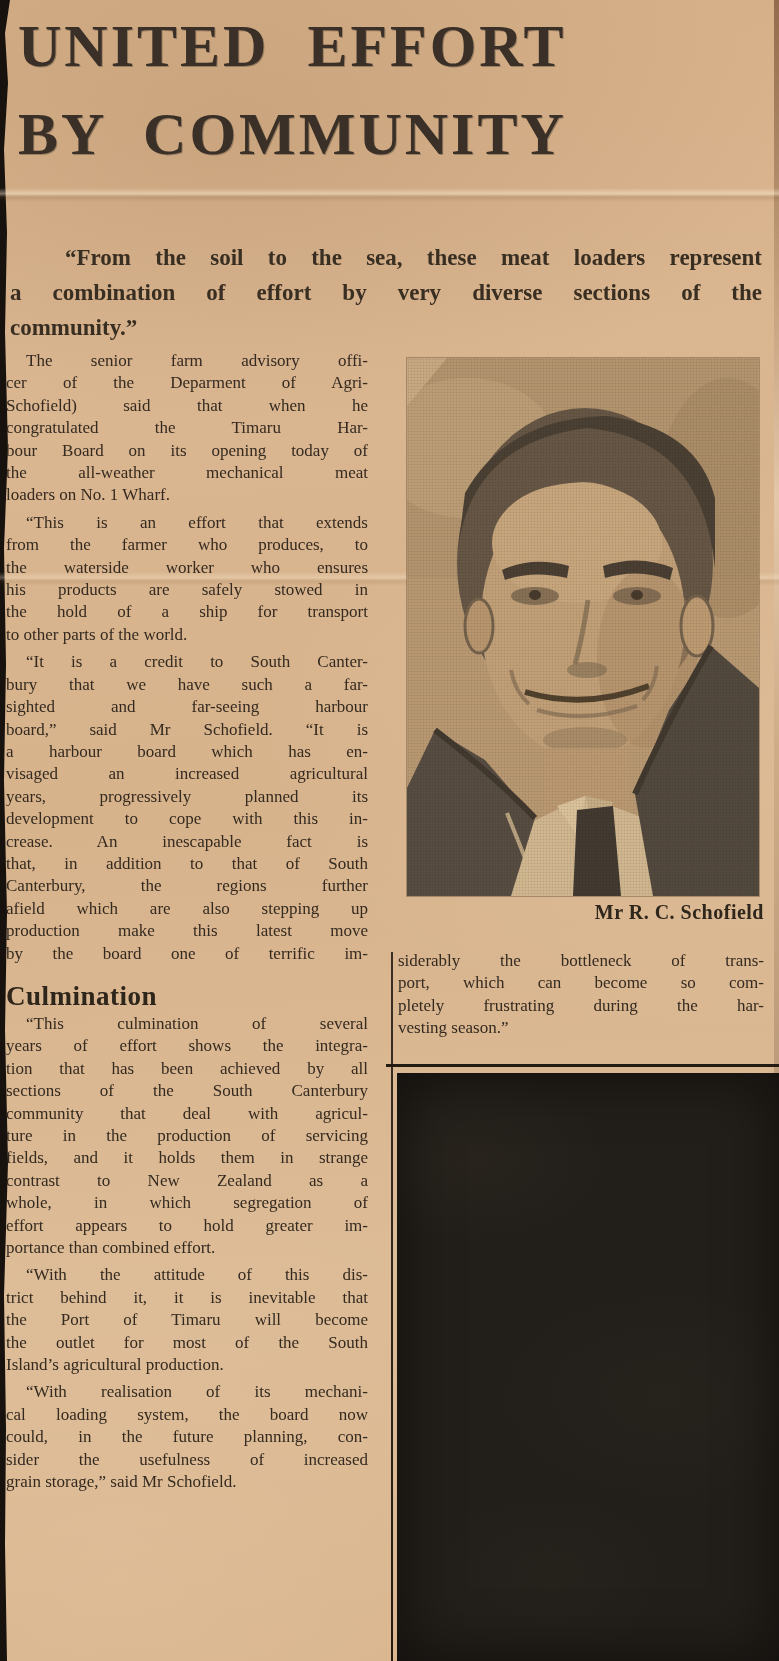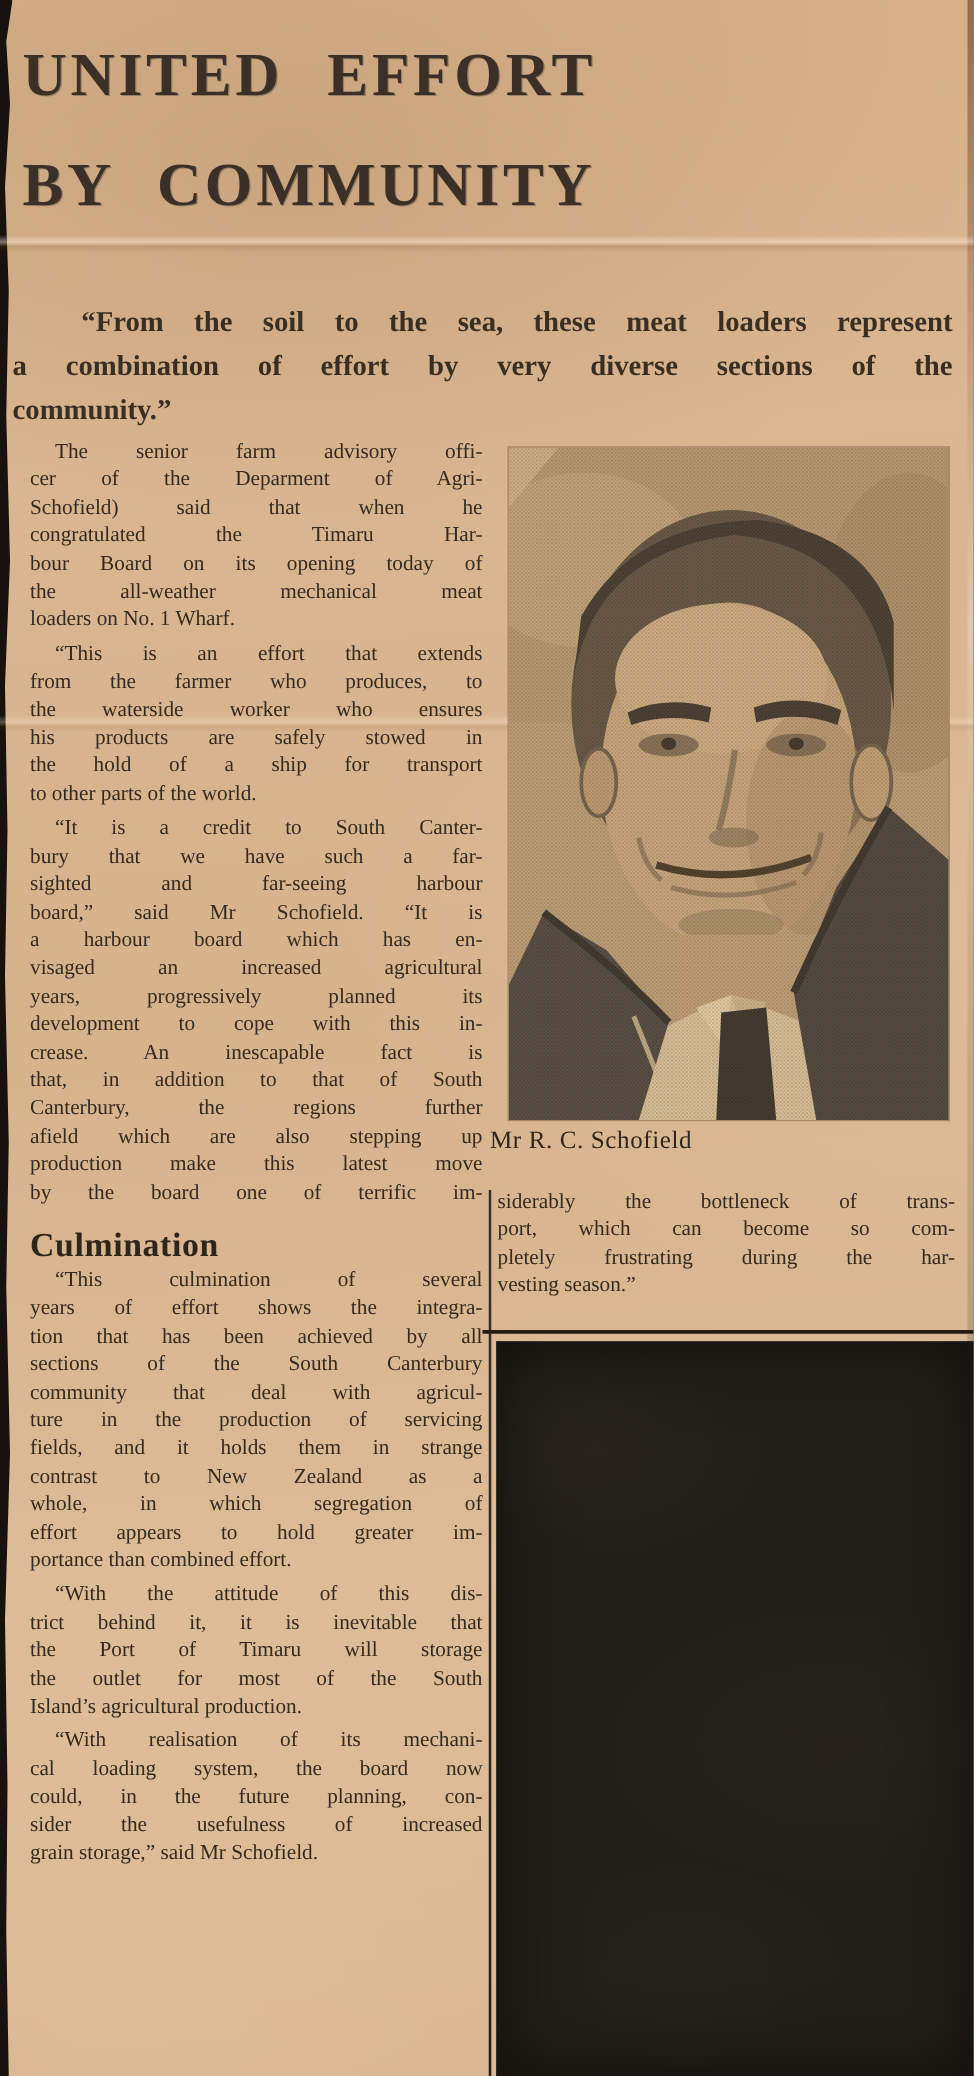--- a/index.html
+++ b/index.html
@@ -23,41 +23,41 @@
   }
   .right-edge-shade{
     position:absolute;right:0;top:0;width:5px;height:1661px;
     background:linear-gradient(to bottom, rgba(90,52,26,0.55) 0%, rgba(90,52,26,0.15) 18%, rgba(255,250,240,0.25) 30%, rgba(90,52,26,0.10) 45%, rgba(40,30,20,0.35) 100%);
   }
   .crease{position:absolute;left:0;width:779px;height:14px;pointer-events:none;}
   .crease-1{top:188px;background:linear-gradient(to bottom,transparent,rgba(255,240,215,0.45) 40%,rgba(110,75,40,0.18) 65%,transparent);}
   .crease-2{top:572px;background:linear-gradient(to bottom,transparent,rgba(255,240,215,0.30) 40%,rgba(110,75,40,0.12) 65%,transparent);}
 
   .headline{
-    position:absolute;left:18px;top:16px;margin:0;width:745px;
+    position:absolute;left:18px;top:2px;margin:0;width:745px;
     font-weight:bold;color:#3a3027;
-    font-size:49px;line-height:88px;letter-spacing:3px;word-spacing:20px;
+    font-size:60px;line-height:88px;letter-spacing:3px;word-spacing:20px;
     text-shadow:1px 1px 0 rgba(58,48,39,0.35);
   }
   .headline .hl{display:block;white-space:nowrap;}
 
   .lead{
     position:absolute;left:10px;top:208px;width:752px;
     font-size:23px;font-weight:bold;line-height:35px;color:#392e22;margin-top:32px;
   }
   .lead .ln{text-align:justify;text-align-last:justify;}
   .lead .ln.ind{text-indent:55px;}
   .lead .ln.end{text-align-last:left;}
 
   .col{font-size:17px;line-height:22.4px;color:#342a20;}
   .col .para{margin:0 0 5px 0;}
   .col .ln{text-align:justify;text-align-last:justify;}
   .col .ln.ind{text-indent:20px;}
   .col .ln.end{text-align-last:left;}
-  .col-left{position:absolute;left:24px;top:350px;width:362px;}
+  .col-left{position:absolute;left:6px;top:350px;width:362px;}
   .col-right{position:absolute;left:398px;top:938px;width:366px;margin-top:12px;}
 
   .subhead{
     font-size:27px;font-weight:bold;line-height:34px;
     margin:14px 0 0 0;color:#2e251b;letter-spacing:0.5px;
     text-align:left;
   }
 
   .photo{
     position:absolute;left:407px;top:358px;width:352px;height:538px;
@@ -69,21 +69,21 @@
     position:absolute;inset:0;
     background-image:
       radial-gradient(rgba(62,44,28,0.20) 0.8px, transparent 1.1px),
       radial-gradient(rgba(62,44,28,0.14) 0.8px, transparent 1.1px);
     background-size:3px 3px,3px 3px;
     background-position:0 0,1.5px 1.5px;
     mix-blend-mode:multiply;
   }
   .caption{
     position:absolute;left:392px;top:901px;width:372px;
-    text-align:left;font-weight:normal;font-size:20px;color:#2f261c;
+    text-align:right;font-weight:bold;font-size:20px;color:#2f261c;
     letter-spacing:0.5px;
   }
   .vrule{
     position:absolute;left:391px;top:952px;width:2px;height:709px;
     background:linear-gradient(to bottom,#3a2f24,#241c13);
   }
   .dark-rule{
     position:absolute;left:386px;top:1064px;width:393px;height:3px;
     background:#241c12;
   }
@@ -164,21 +164,21 @@
         <div class="ln">ture in the production of servicing</div>
         <div class="ln">fields, and it holds them in strange</div>
         <div class="ln">contrast to New Zealand as a</div>
         <div class="ln">whole, in which segregation of</div>
         <div class="ln">effort appears to hold greater im-</div>
         <div class="ln end">portance than combined effort.</div>
       </div>
       <div class="para">
         <div class="ln ind">“With the attitude of this dis-</div>
         <div class="ln">trict behind it, it is inevitable that</div>
-        <div class="ln">the Port of Timaru will storage</div>
+        <div class="ln">the Port of Timaru will become</div>
         <div class="ln">the outlet for most of the South</div>
         <div class="ln end">Island’s agricultural production.</div>
       </div>
       <div class="para">
         <div class="ln ind">“With realisation of its mechani-</div>
         <div class="ln">cal loading system, the board now</div>
         <div class="ln">could, in the future planning, con-</div>
         <div class="ln">sider the usefulness of increased</div>
         <div class="ln end">grain storage,” said Mr Schofield.</div>
       </div>

